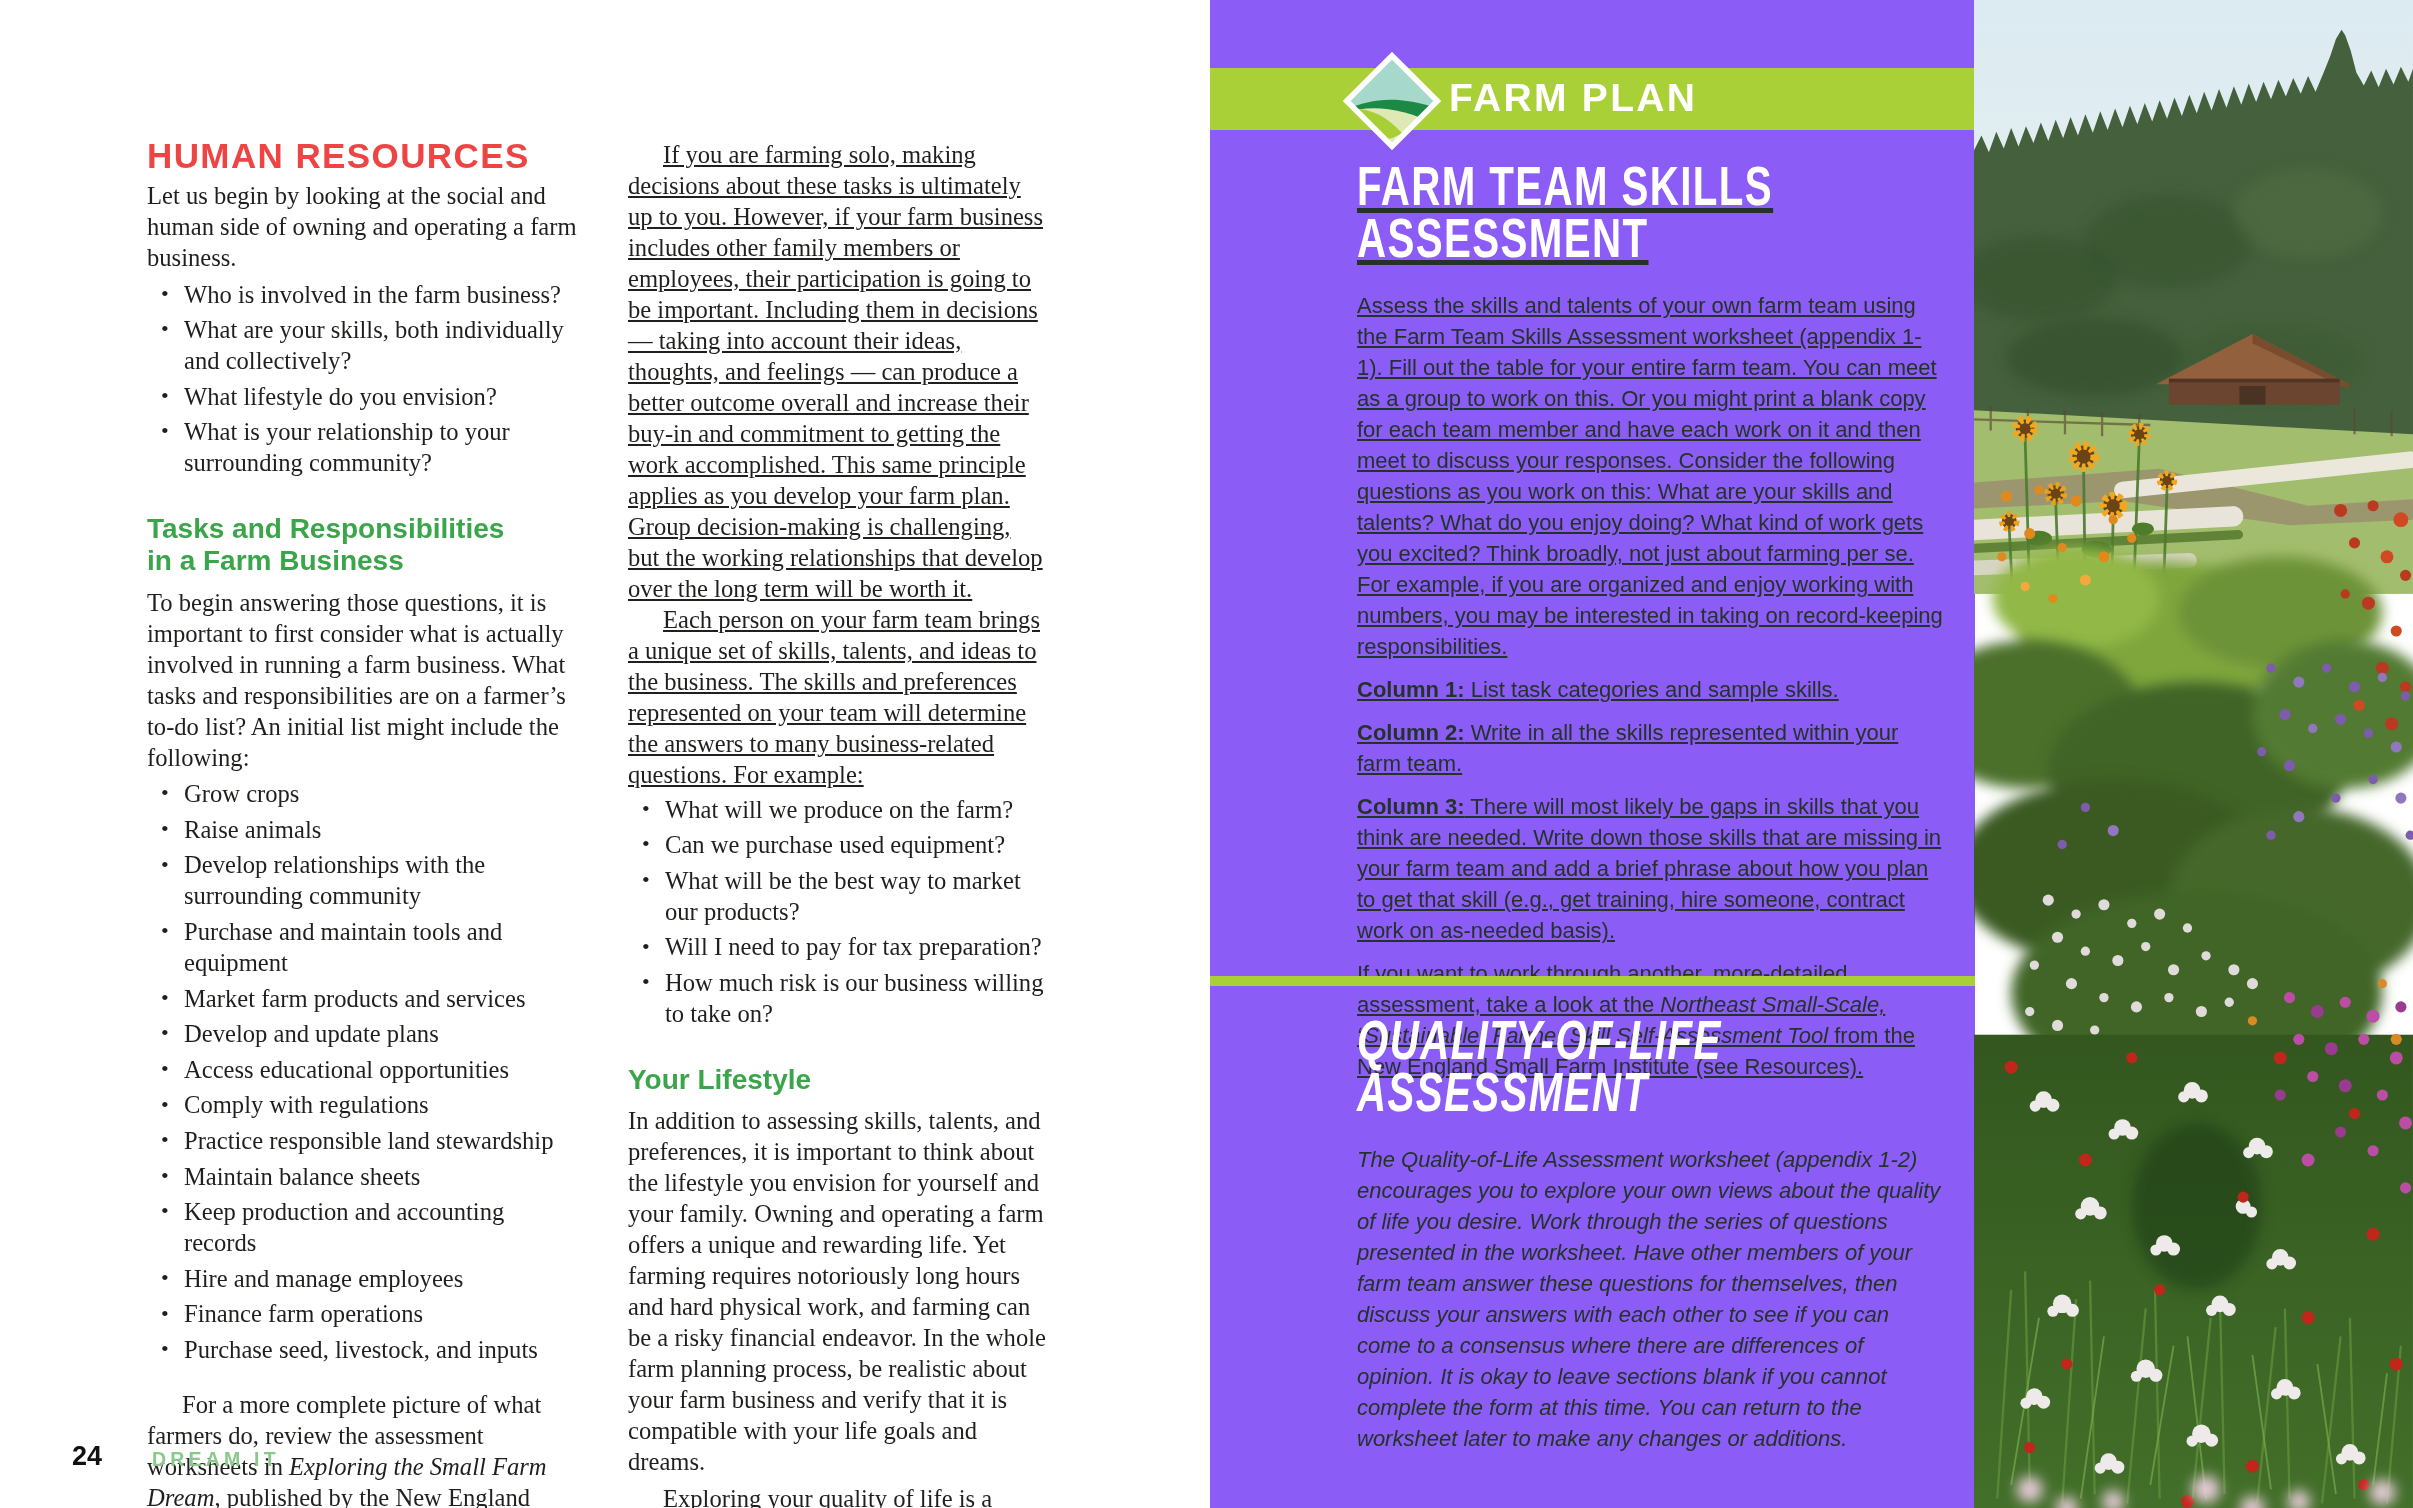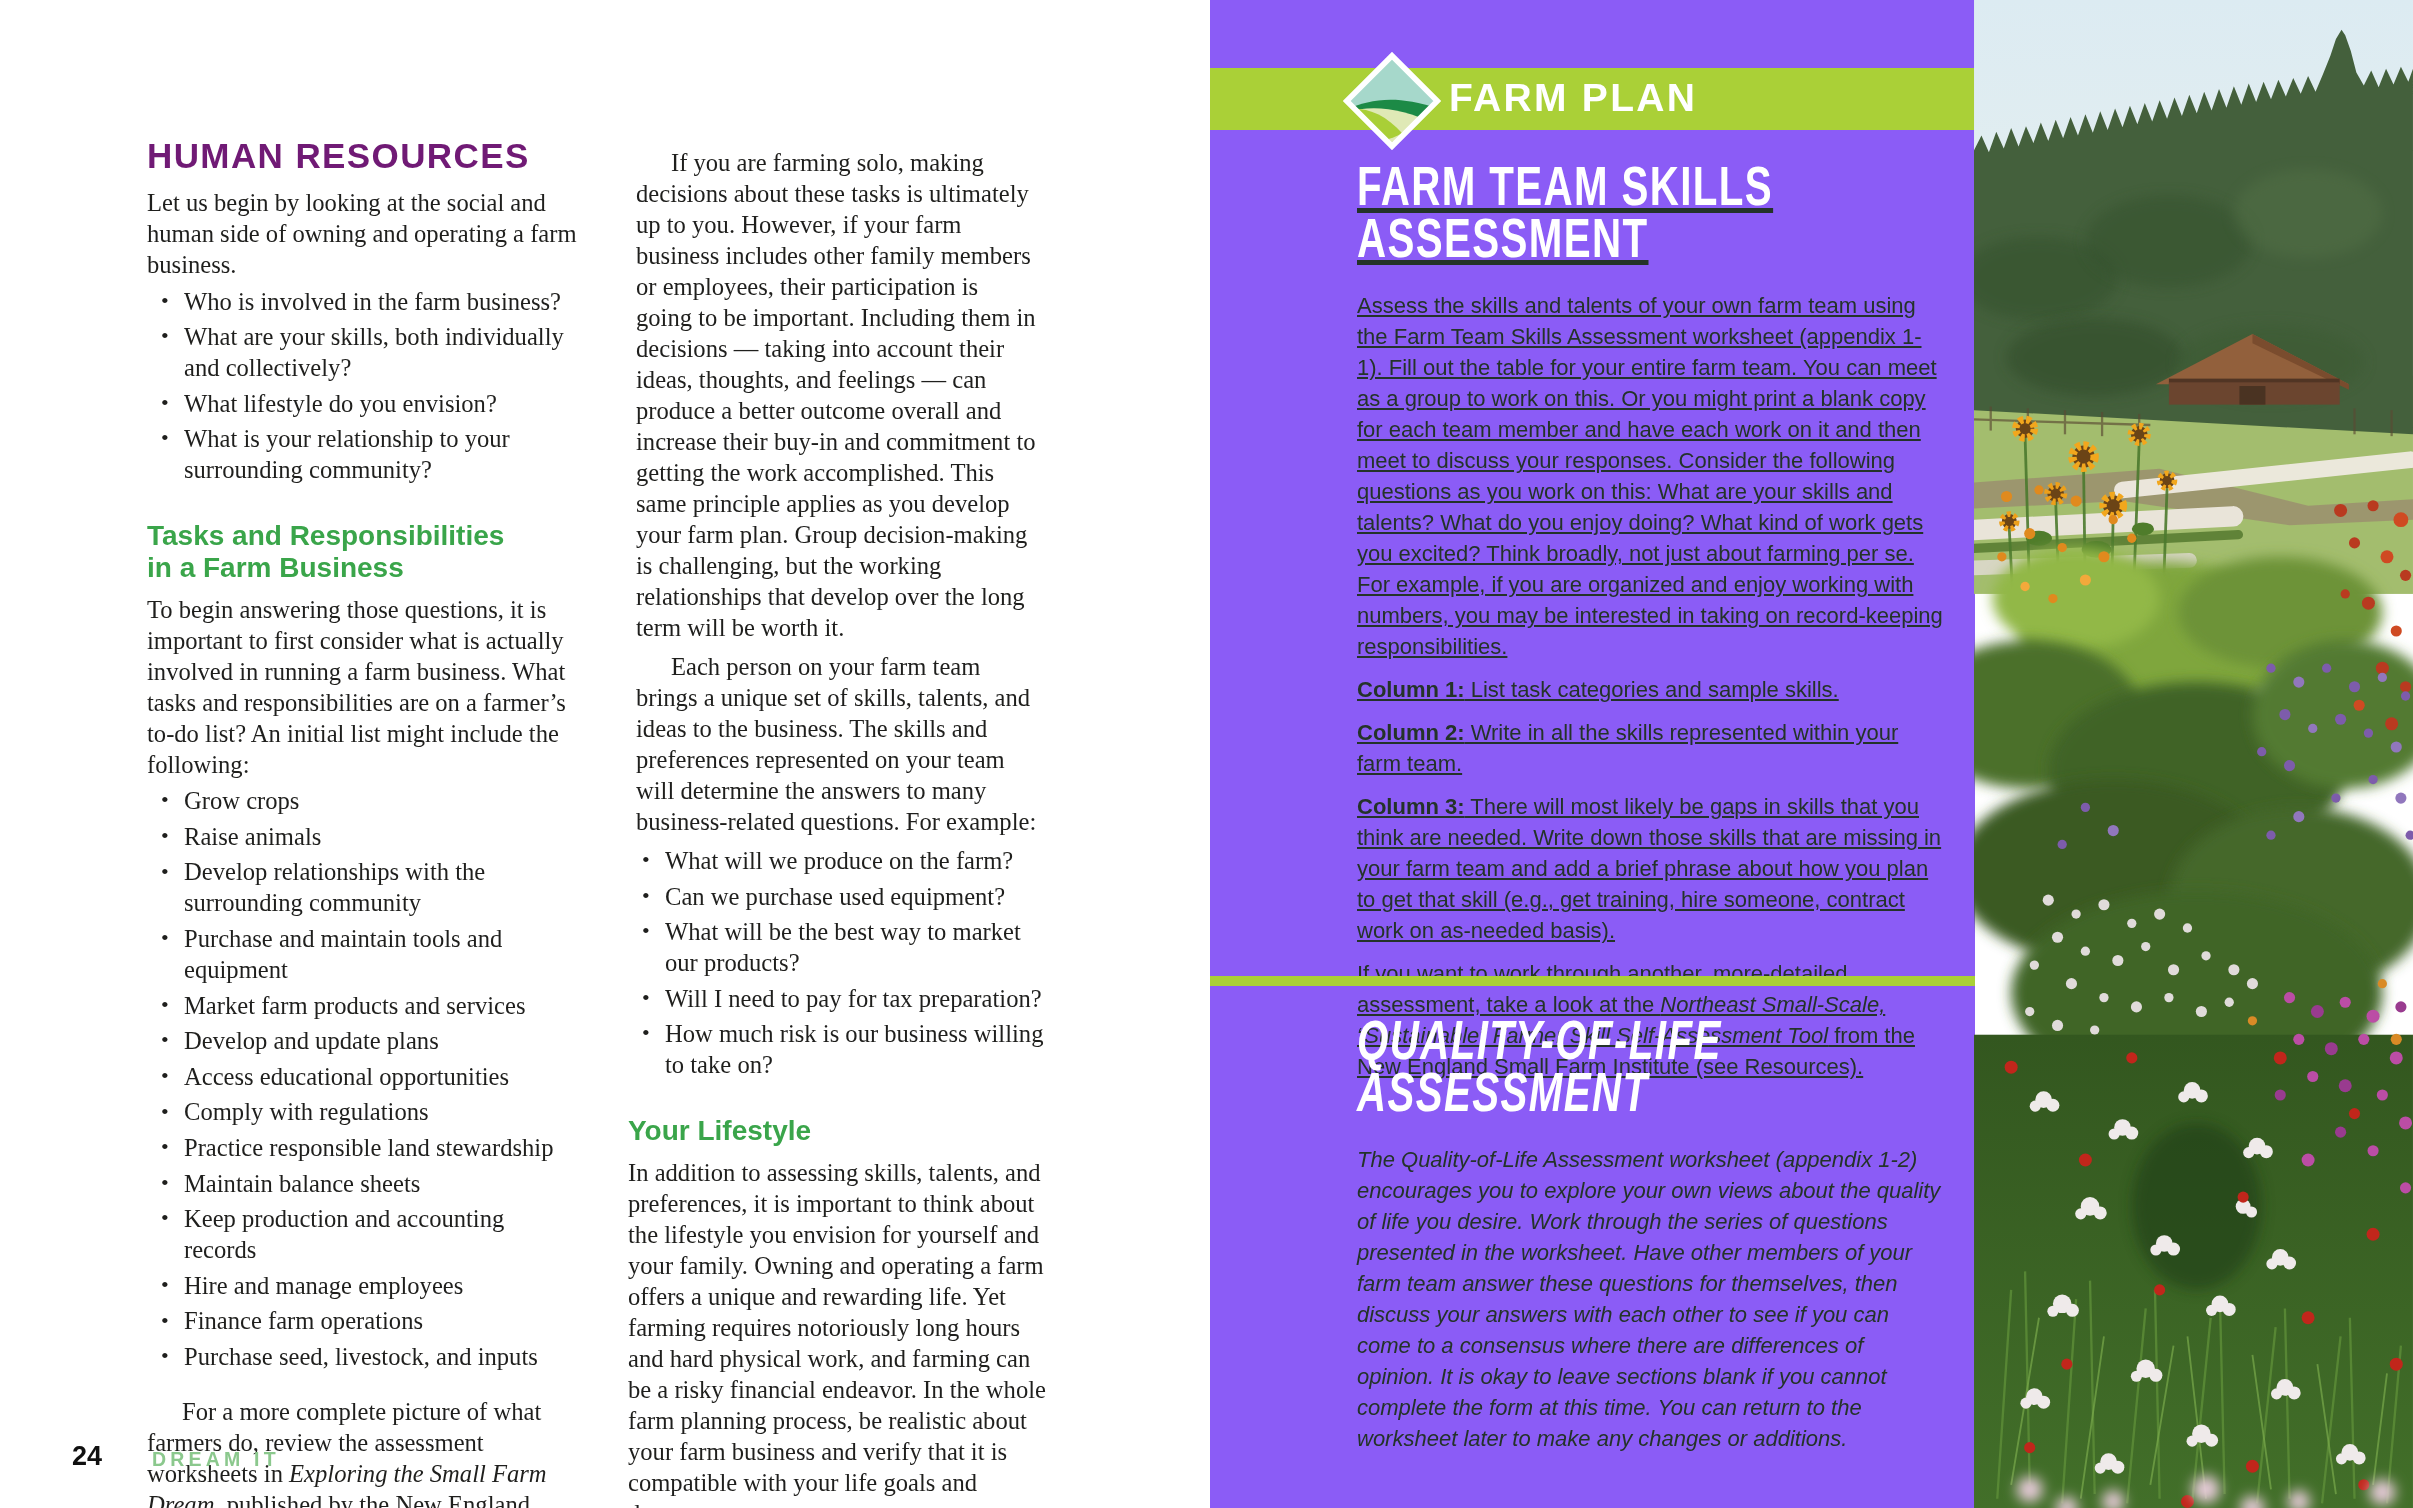--- a/index.html
+++ b/index.html
@@ -4,25 +4,25 @@
 <style>
   html,body{margin:0;padding:0;background:#888;}
   .sheet{position:relative;width:2413px;height:1508px;background:#ffffff;overflow:hidden;
          font-family:"Liberation Serif",serif;}
 
   
   .col{position:absolute;width:430px;color:#1f1f1d;font-size:24.6px;line-height:31px;}
   .col-left{left:147px;top:136px;}
   .col-mid{left:628px;top:139px;width:420px;}
   h1.sec{font-family:"Liberation Sans",sans-serif;font-weight:bold;font-size:35px;line-height:39px;
-         letter-spacing:1.4px;color:#701a75;margin:0 0 12px 0;}
+         letter-spacing:1.4px;color:#ef4444;margin:0 0 5px 0;}
   h2.sub{font-family:"Liberation Sans",sans-serif;font-weight:bold;font-size:28px;line-height:32px;
          color:#3aa54a;margin:35px 0 9.3px 0;}
   .col p{margin:0 0 5.6px 0;}
-  .col p.ind{text-indent:35px;margin:8px;}
+  .col p.ind{text-indent:35px;margin:0;text-decoration:underline;}
   ul.q{list-style:none;margin:3.7px 0 5.6px 0;padding:0;}
   ul.q li{position:relative;padding-left:37px;margin:0 0 4.6px 0;}
   ul.q li::before{content:"\2022";position:absolute;left:14px;top:-0.9px;font-size:22px;}
   .closing{text-indent:35px;margin-top:24px !important;}
   em{font-style:italic;margin-top:36px;}
 
   
   .pagenum{position:absolute;left:72px;top:1441px;font-family:"Liberation Sans",sans-serif;
            font-weight:bold;font-size:27px;color:#101010;}
   .foot-tag{position:absolute;left:152px;top:1448px;font-family:"Liberation Sans",sans-serif;

